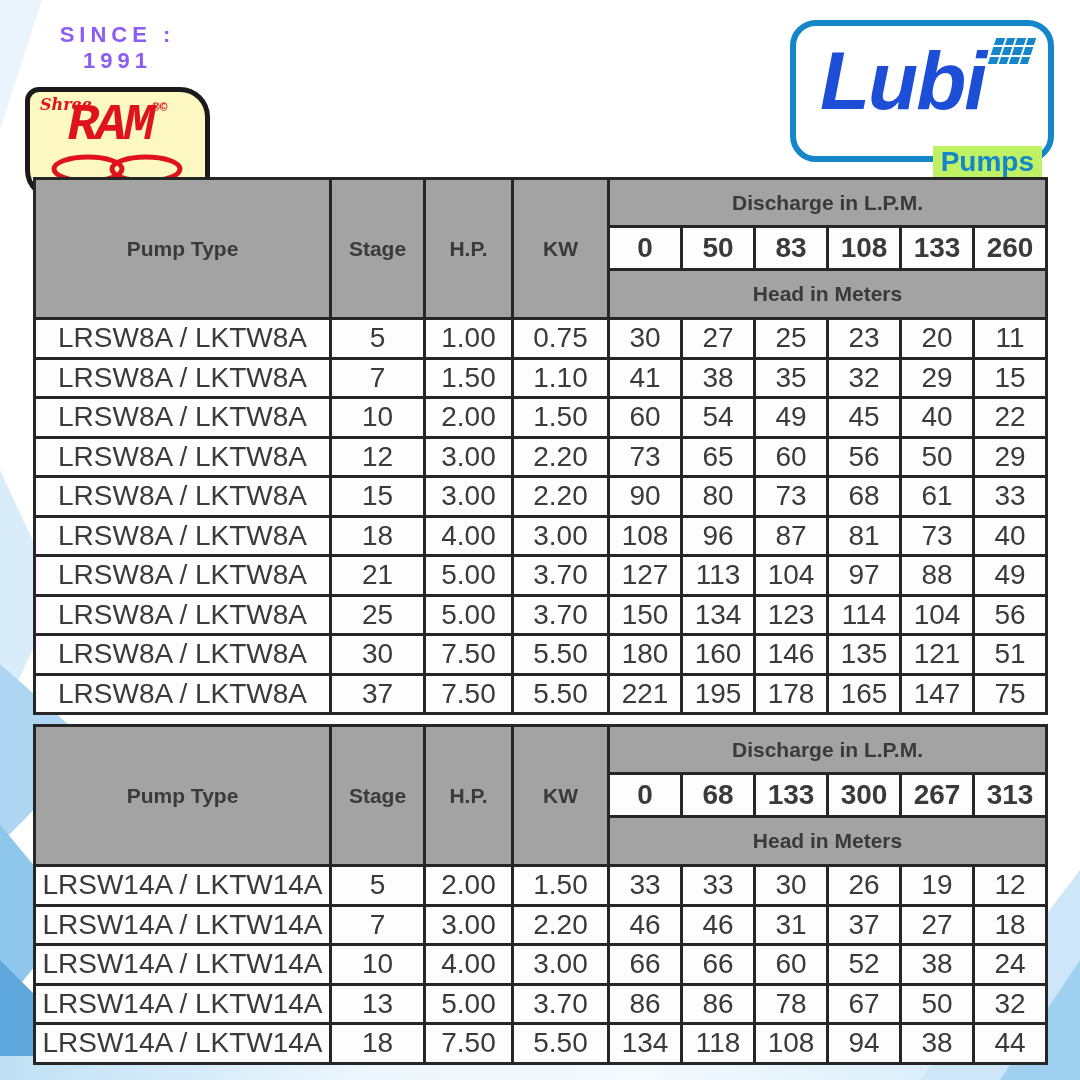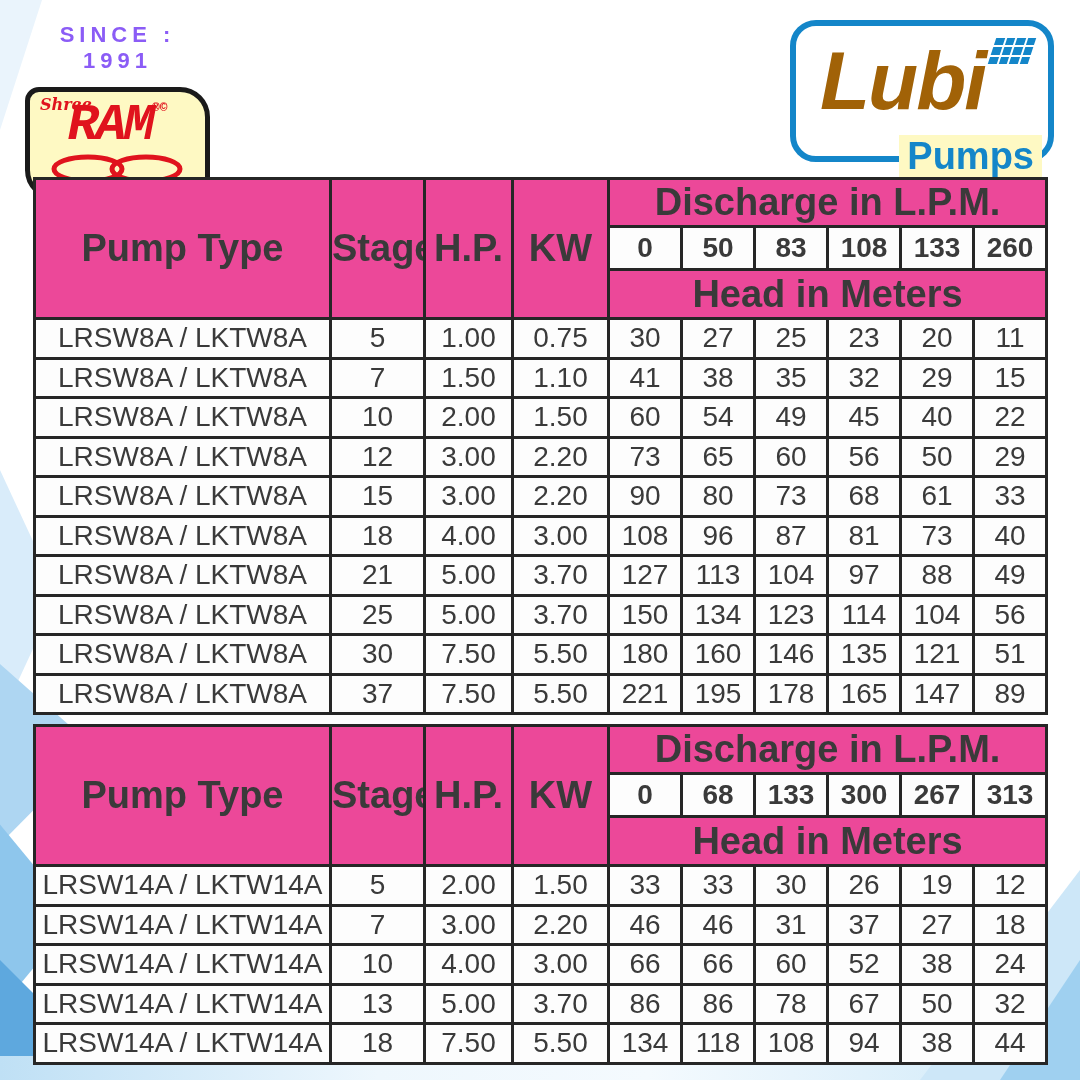--- a/index.html
+++ b/index.html
@@ -42,39 +42,39 @@
     color:#e0131d;font-family:Liberation Mono, monospace;font-weight:bold;font-style:italic;
     font-size:52px;line-height:1;letter-spacing:-3px;}
   .ram-marks{font-size:13px;letter-spacing:0;vertical-align:28px;font-style:normal;}
   .ram-flourish{position:absolute;left:18px;top:60px;}
   .pump-pipe{position:absolute;left:50%;bottom:-14px;transform:translateX(-42%);
     background:#ffffff;padding:0 6px;font-size:20px;font-weight:bold;color:#1d1d1d;
     white-space:nowrap;}
 
   .lubi-box{position:absolute;left:790px;top:20px;width:252px;height:130px;
     border:6px solid #1486c9;border-radius:26px;}
-  .lubi-text{position:absolute;left:24px;top:14px;color:#a16207;
+  .lubi-text{position:absolute;left:24px;top:14px;color:#1d4ed8;
     font-weight:bold;font-style:italic;font-size:82px;line-height:1;letter-spacing:-2px;}
   .lubi-grid{position:absolute;right:16px;top:12px;width:40px;height:26px;
     display:grid;grid-template-columns:repeat(4,1fr);grid-template-rows:repeat(3,1fr);
     gap:2px;transform:skewX(-18deg);}
   .lubi-grid span{background:#1486c9;}
-  .lubi-pumps{position:absolute;right:6px;bottom:-22px;background:#fef9c3;
-    padding:0 8px;color:#1486c9;font-weight:bold;font-size:38px;}
+  .lubi-pumps{position:absolute;right:6px;bottom:-22px;background:#bef264;
+    padding:0 8px;color:#1486c9;font-weight:bold;font-size:28px;}
 
   
   table{position:absolute;left:33px;width:1014px;border-collapse:collapse;
     table-layout:fixed;z-index:2;background:#fdfdfd;}
   #table-1{top:177px;}
   #table-2{top:724px;}
   col.c-pump{width:296px;} col.c-stage{width:94px;} col.c-hp{width:88px;}
   col.c-kw{width:96px;} col.c-d{width:73px;}
   th,td{border:3px solid #262626;text-align:center;vertical-align:middle;
     padding:0;overflow:hidden;white-space:nowrap;}
-  thead th{background:#ec4899;font-size:38px;font-weight:bold;color:#3a3a3a;}
+  thead th{background:#a3a3a3;font-size:21px;font-weight:bold;color:#3a3a3a;}
   thead tr.vals th{background:#fdfdfd;font-size:28px;}
   thead tr:nth-child(1){height:48px;}
   thead tr:nth-child(2){height:43px;}
   thead tr:nth-child(3){height:49px;}
   tbody tr{height:39.5px;}
   tbody td{background:#fdfdfd;font-size:28px;font-weight:normal;color:#3a3a3a;}
 </style>
 </head>
 <body>
 
@@ -268,21 +268,21 @@
       <tr>
         <td>LRSW8A / LKTW8A</td>
         <td>37</td>
         <td>7.50</td>
         <td>5.50</td>
         <td>221</td>
         <td>195</td>
         <td>178</td>
         <td>165</td>
         <td>147</td>
-        <td>89</td>
+        <td>75</td>
       </tr>
     </tbody>
 </table>
 
 <table id="table-2">
   <colgroup>
     <col class="c-pump">
       <col class="c-stage">
       <col class="c-hp">
       <col class="c-kw">

